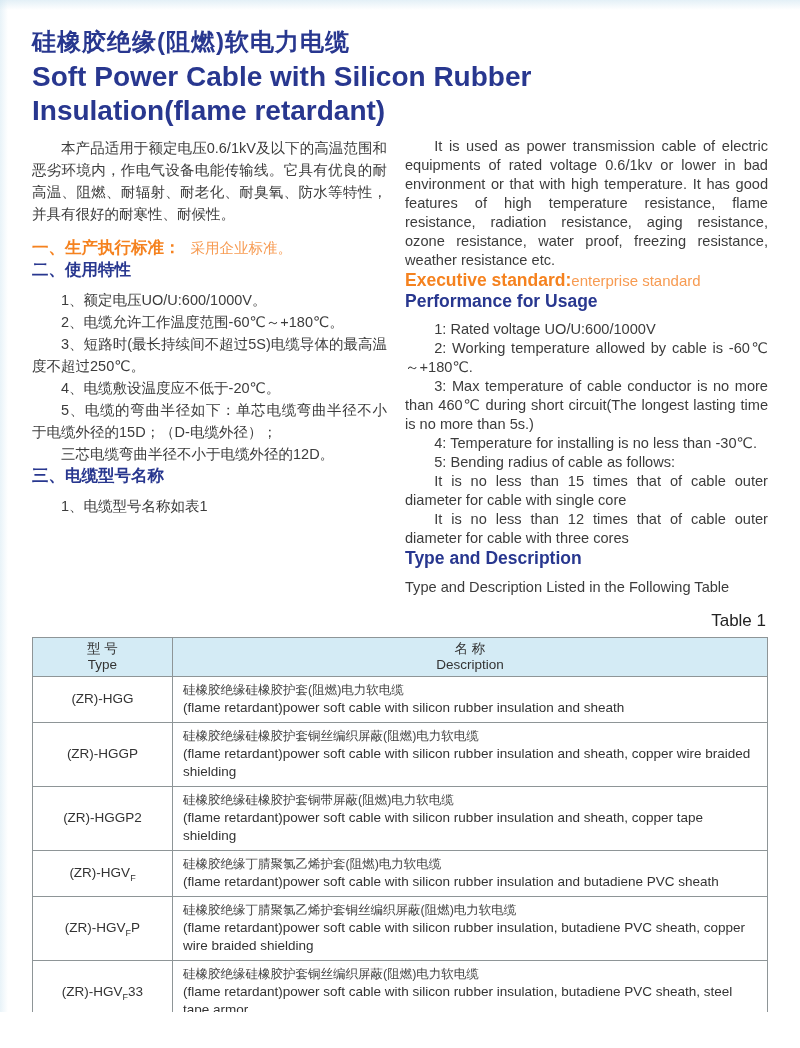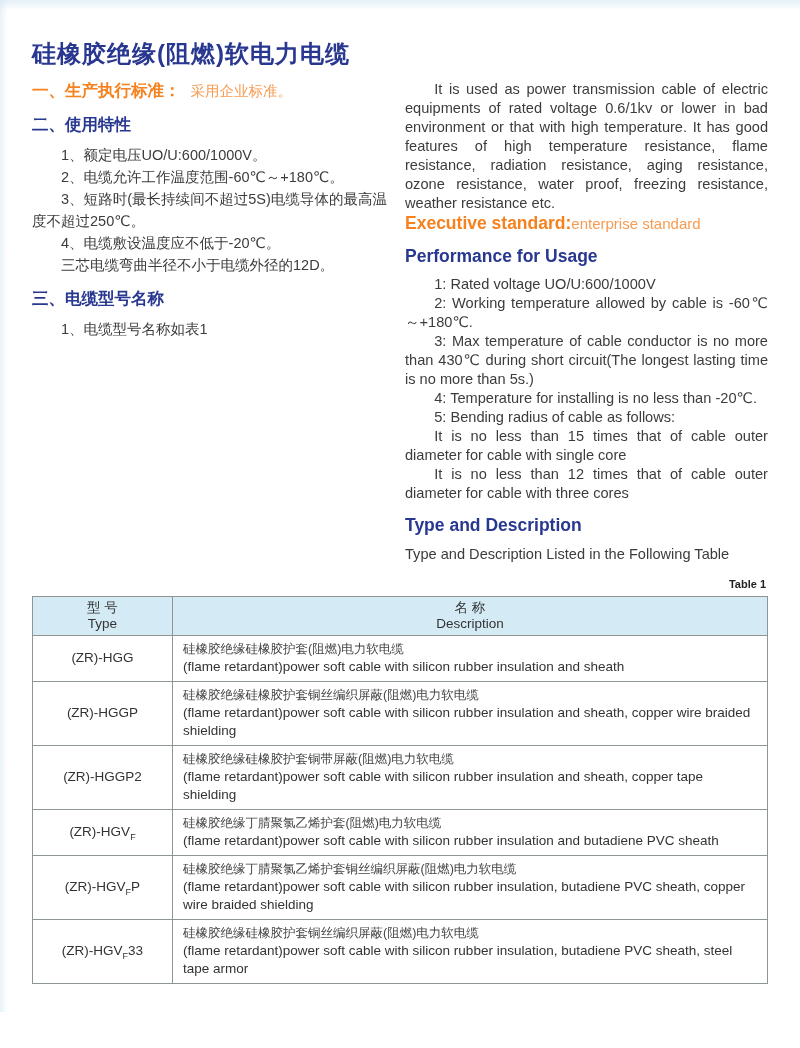--- a/index.html
+++ b/index.html
@@ -10,21 +10,21 @@
   }
   .page {
     position: relative;
     width: 800px;
     height: 1012px;
     margin: 0 auto;
     background:
       linear-gradient(to bottom, rgba(205,228,240,0.55), rgba(205,228,240,0) 10px),
       linear-gradient(to right, rgba(205,228,240,0.45), rgba(205,228,240,0) 8px),
       #ffffff;
-    padding: 38px 32px 0 32px;
+    padding: 26px 32px 0 32px;
     overflow: hidden;
   }
   .title-zh {
     font-size: 24px;
     font-weight: bold;
     color: #28378f;
     letter-spacing: 1px;
   }
   .title-en {
     font-size: 28px;
@@ -49,21 +49,21 @@
     text-align: justify;
     color: #3c3c3c;
   }
   p.en {
     font-size: 14.6px;
     line-height: 19px;
     text-indent: 2em;
     text-align: justify;
     color: #3c3c3c;
   }
-  .sec-line { }
+  .sec-line { margin-top: 12px; }
   .orange-bold {
     color: #f5821f;
     font-weight: bold;
     font-size: 16.5px;
   }
   .orange-light {
     color: #f79b52;
     font-size: 14.5px;
     margin-left: 10px;
   }
@@ -73,35 +73,35 @@
     font-size: 17.5px;
   }
   .exec-value {
     color: #f79b52;
     font-size: 15px;
   }
   .sec-heading {
     font-size: 16.5px;
     font-weight: bold;
     color: #28378f;
-    margin-top: 12px;
+    margin-top: 0;
     margin-bottom: 8px;
   }
   .sec-heading.en { font-size: 17.5px; }
   .gap-lg { }
   .sub-center {
     font-size: 14.6px;
     text-align: left;
     margin-top: 10px;
     color: #3c3c3c;
   }
   .table-caption {
     text-align: right;
-    font-weight: bold;
-    font-size: 11px;
+    font-weight: normal;
+    font-size: 17px;
     color: #222;
     margin-top: 16px;
     margin-bottom: 6px;
     padding-right: 2px;
   }
   table.spec {
     width: 100%;
     border-collapse: collapse;
   }
   table.spec th, table.spec td {
@@ -127,52 +127,55 @@
   td.desc-cell { padding: 5px 10px; margin-left: 20px; }
   .desc-zh { font-size: 12.5px; color: #444; line-height: 17px; }
   .desc-en { font-size: 13.5px; color: #333; line-height: 18px; }
 </style>
 </head>
 <body>
 
 <div class="page">
 
   <div class="title-zh">硅橡胶绝缘(阻燃)软电力电缆</div>
+  <div class="title-en">Soft Power Cable with Silicon Rubber Insulation(flame retardant)</div>
 
   <div class="columns">
 
     <div class="col-left">
+      <p class="cn">本产品适用于额定电压0.6/1kV及以下的高温范围和恶劣环境内，作电气设备电能传输线。它具有优良的耐高温、阻燃、耐辐射、耐老化、耐臭氧、防水等特性，并具有很好的耐寒性、耐候性。</p>
 
       <div class="sec-line">
         <span class="orange-bold">一、生产执行标准：</span><span class="orange-light">采用企业标准。</span>
       </div>
 
       <div class="sec-heading">二、使用特性</div>
       <p class="cn">1、额定电压UO/U:600/1000V。</p>
       <p class="cn">2、电缆允许工作温度范围-60℃～+180℃。</p>
       <p class="cn">3、短路时(最长持续间不超过5S)电缆导体的最高温度不超过250℃。</p>
       <p class="cn">4、电缆敷设温度应不低于-20℃。</p>
+      <p class="cn">5、电缆的弯曲半径如下：单芯电缆弯曲半径不小于电缆外径的15D；（D-电缆外径）；</p>
       <p class="cn">三芯电缆弯曲半径不小于电缆外径的12D。</p>
 
       <div class="sec-heading gap-lg">三、电缆型号名称</div>
       <p class="cn">1、电缆型号名称如表1</p>
     </div>
 
     <div class="col-right">
       <p class="en">It is used as power transmission cable of electric equipments of rated voltage 0.6/1kv or lower in bad environment or that with high temperature. It has good features of high temperature resistance, flame resistance, radiation resistance, aging resistance, ozone resistance, water proof, freezing resistance, weather resistance etc.</p>
 
       <div>
         <span class="exec-label">Executive standard:</span><span class="exec-value">enterprise standard</span>
       </div>
 
       <div class="sec-heading en">Performance for Usage</div>
       <p class="en">1: Rated voltage UO/U:600/1000V</p>
       <p class="en">2: Working temperature allowed by cable is -60℃～+180℃.</p>
-      <p class="en">3: Max temperature of cable conductor is no more than 430℃ during short circuit(The longest lasting time is no more than 5s.)</p>
-      <p class="en">4: Temperature for installing is no less than -20℃.</p>
+      <p class="en">3: Max temperature of cable conductor is no more than 460℃ during short circuit(The longest lasting time is no more than 5s.)</p>
+      <p class="en">4: Temperature for installing is no less than -30℃.</p>
       <p class="en">5: Bending radius of cable as follows:</p>
       <p class="en">It is no less than 15 times that of cable outer diameter for cable with single core</p>
       <p class="en">It is no less than 12 times that of cable outer diameter for cable with three cores</p>
 
       <div class="sec-heading en gap-lg">Type and Description</div>
       <div class="sub-center">Type and Description Listed in the Following Table</div>
     </div>
   </div>
 
   <div class="table-caption">Table 1</div>

